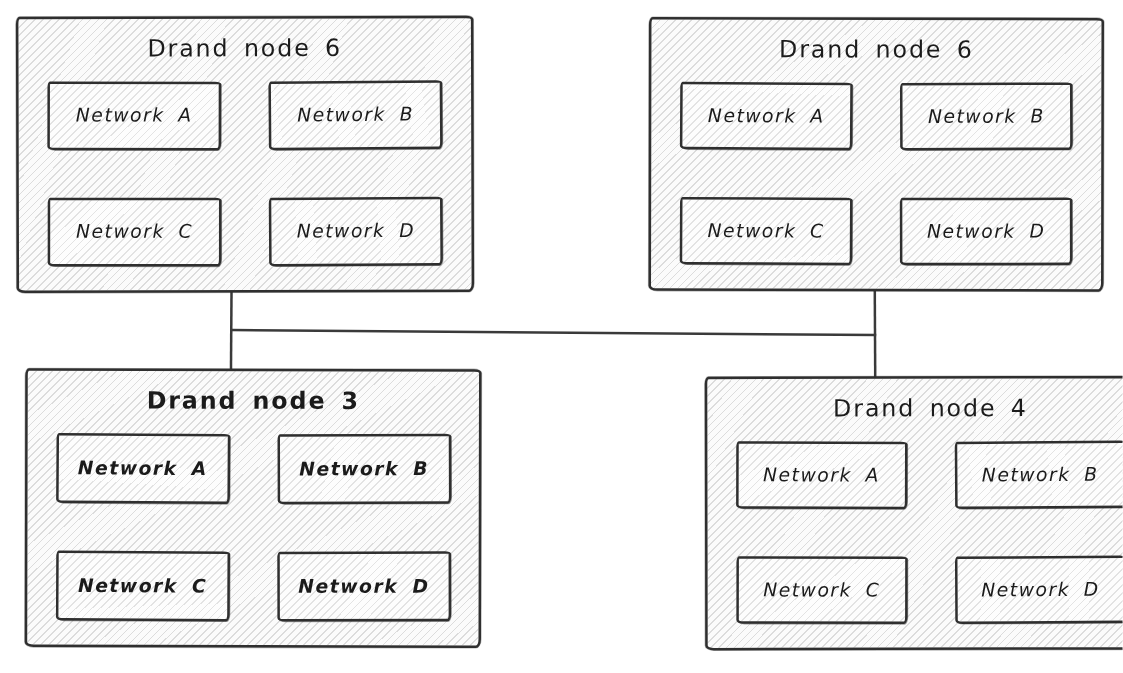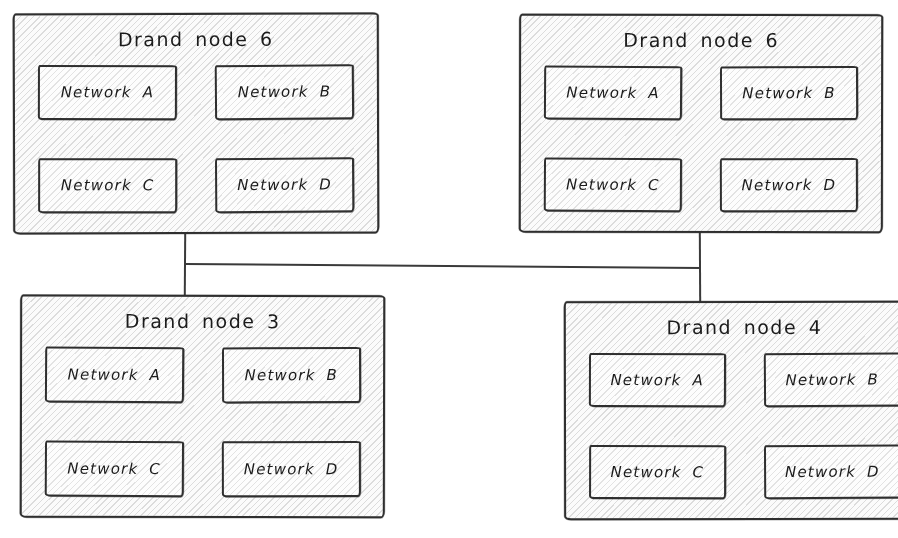--- a/index.html
+++ b/index.html
@@ -34,21 +34,21 @@
     background:
       repeating-linear-gradient(135deg, var(--hatch-line) 0 1px, transparent 1px 4.5px),
       var(--fill);
     box-shadow:0 0 0 .5px rgba(47,47,47,.35);
     display:flex;
     flex-direction:column;
     z-index:1;
   }
   .node-1{left:13px;top:13px;width:366px;height:221px;transform:rotate(-.15deg);}
   .node-2{left:519px;top:14px;width:364px;height:219px;transform:rotate(.1deg);}
-  .node-3{left:20px;top:295px;width:365px;height:223px;transform:rotate(.12deg);}
+  .node-3{left:20px;top:295px;width:365px;height:223px;transform:rotate(.12deg);font-weight:bold;}
   .node-4{left:520px;top:301px;width:361px;height:219px;transform:rotate(-.1deg);margin-left:44px;}
   .node-title{
     flex:none;
     padding-top:13px;
     text-align:center;
     font-size:19px;
     letter-spacing:1.5px;
     word-spacing:4px;
     color:var(--text);
   }

